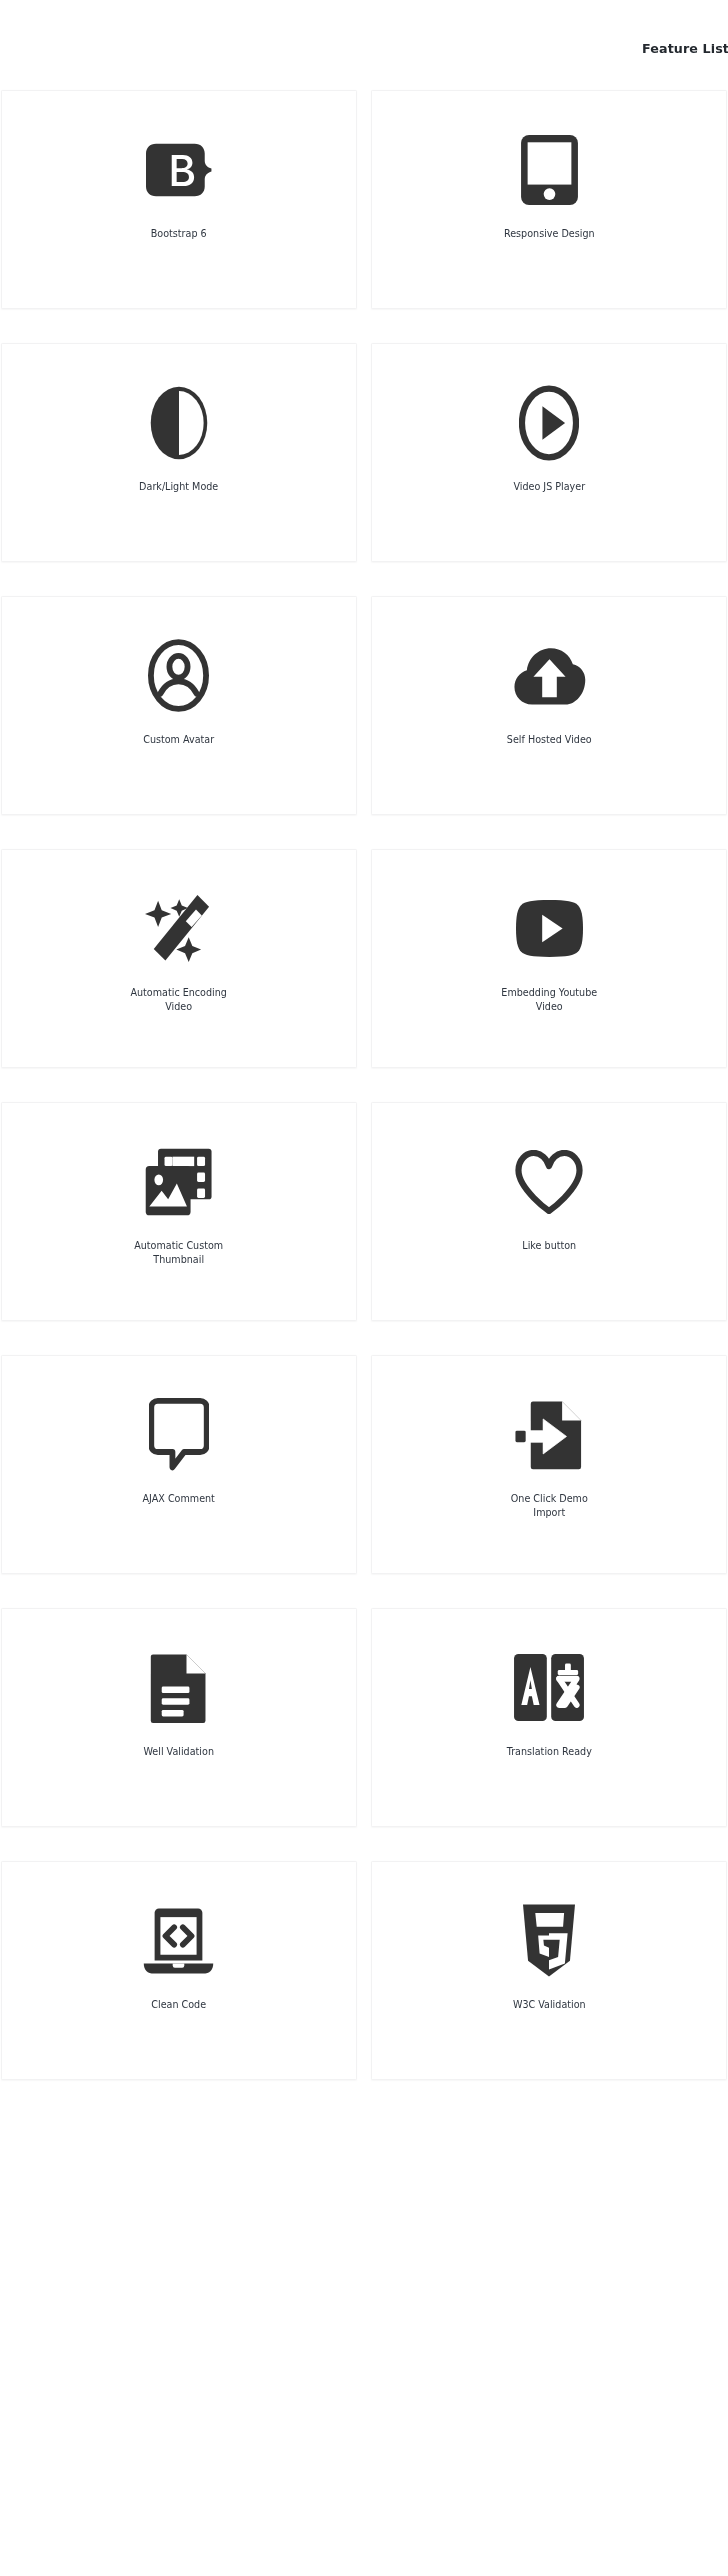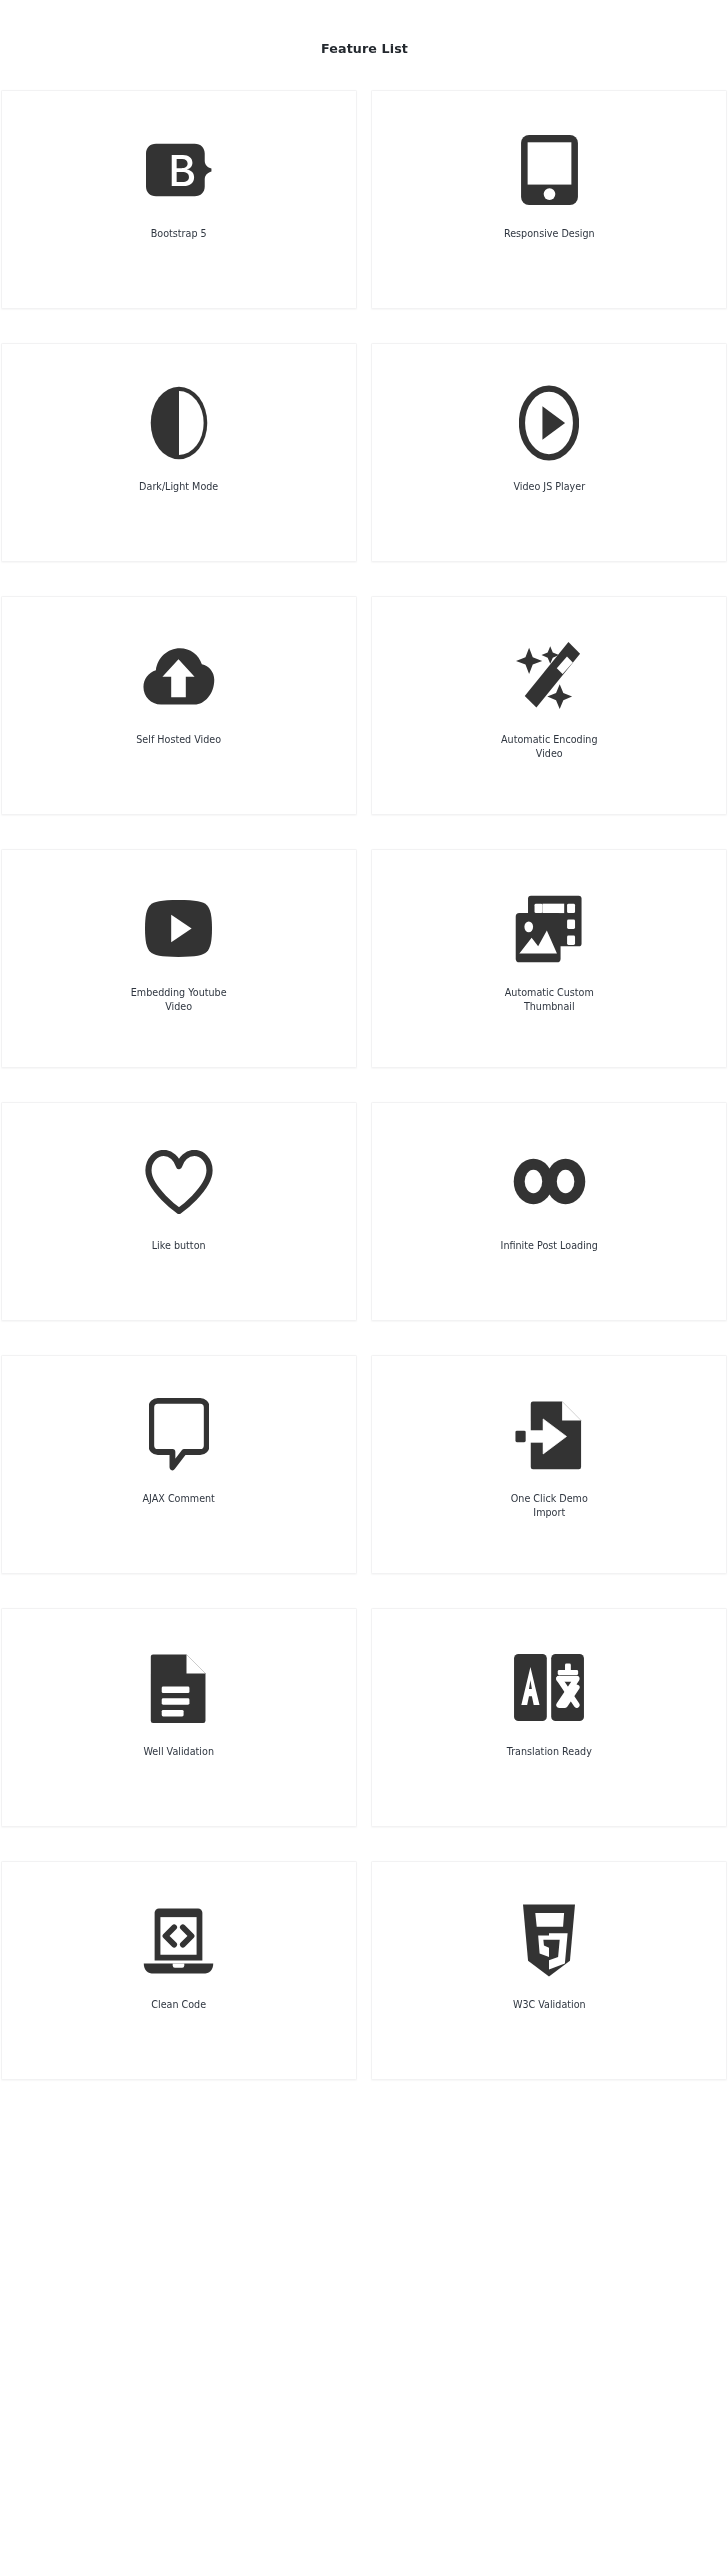--- a/index.html
+++ b/index.html
@@ -4,21 +4,21 @@
 <style>
   * { box-sizing: border-box; margin: 0; padding: 0; }
   html, body {
     width: 729px;
     background: #ffffff;
     font-family: "DejaVu Sans", sans-serif;
   }
   body { width: 729px; min-height: 2576px; position: relative; }
 
   .page-title {
-    text-align: center;
+    text-align: right;
     font-size: 12.7px;
     font-weight: bold;
     color: #24292f;
     letter-spacing: 0.1px;
     padding-top: 40px;
     padding-bottom: 0;
     line-height: 17.5px;
   }
 
   .grid {
@@ -69,21 +69,21 @@
 <h1 class="page-title">Feature List</h1>
 
 <div class="grid" id="grid">
     <div class="card">
       <div class="icon-wrap">
         <svg width="66" height="66" viewBox="0 0 118 94" fill="#333333">
           <path d="M24.5 0h69c11 0 18 7.5 18 17.5v13c0 7 5 12 12 14v5c-7 2-12 7-12 14v13c0 10-7 17.5-18 17.5h-69c-11 0-18-7.5-18-17.5v-13c0-7-5-12-12-14v-5c7-2 12-7 12-14v-13C6.5 7.5 13.5 0 24.5 0z" transform="translate(-6.5 0) scale(1)"></path>
           <path fill="#fff" d="M46 20h20c10.5 0 17 5.5 17 14 0 6-4 10.8-9.6 11.8v.4C81 47.4 86 52.5 86 60c0 9.6-7.2 15.8-18.8 15.8H46V20zm8.8 7.2v16.6h8.4c7.2 0 11.2-2.9 11.2-8.4 0-5.2-3.6-8.2-10-8.2h-9.6zm0 23.3v18h10.4c7.5 0 11.6-3.1 11.6-9s-4.2-9-12.2-9H54.8z"></path>
         </svg>
       </div>
-      <div class="card-label">Bootstrap 5</div>
+      <div class="card-label">Bootstrap 6</div>
     </div>
     <div class="card">
       <div class="icon-wrap">
         <svg width="57" height="70" viewBox="0 0 78 96" fill="#333333">
           <rect x="0" y="0" width="78" height="96" rx="11"></rect>
           <rect x="9" y="10" width="60" height="58" fill="#fff"></rect>
           <circle cx="39" cy="81" r="8" fill="#fff"></circle>
         </svg>
       </div>
       <div class="card-label">Responsive Design</div>
@@ -98,20 +98,30 @@
       <div class="card-label">Dark/Light Mode</div>
     </div>
     <div class="card">
       <div class="icon-wrap">
         <svg width="60" height="76" viewBox="0 0 82 104">
           <ellipse cx="41" cy="52" rx="37" ry="47" fill="none" stroke="#333333" stroke-width="8.5"></ellipse>
           <path d="M32 29 L63 52 L32 75 Z" fill="#333333"></path>
         </svg>
       </div>
       <div class="card-label">Video JS Player</div>
+    </div>
+    <div class="card">
+      <div class="icon-wrap">
+        <svg width="61" height="73" viewBox="0 0 84 100">
+          <ellipse cx="42" cy="50" rx="38" ry="46" fill="none" stroke="#333333" stroke-width="8"></ellipse>
+          <ellipse cx="42" cy="38" rx="12.5" ry="15" fill="none" stroke="#333333" stroke-width="8"></ellipse>
+          <path d="M17 75 c6 -12 16 -17 25 -17 s19 5 25 17" fill="none" stroke="#333333" stroke-width="8" stroke-linecap="round"></path>
+        </svg>
+      </div>
+      <div class="card-label">Custom Avatar</div>
     </div>
     <div class="card">
       <div class="icon-wrap">
         <svg width="73" height="60" viewBox="0 0 100 82" fill="#333333">
           <path d="M26 80 C12 80 2 69 2 56 C2 45 9 36 19 33 C21 16 35 3 52 3 C66 3 78 12 82 25 C92 27 99 36 99 46 C99 65 86 80 72 80 Z"></path>
           <path d="M50 18 L72 42 H60 V70 H40 V42 H28 Z" fill="#fff"></path>
         </svg>
       </div>
       <div class="card-label">Self Hosted Video</div>
     </div>
@@ -158,31 +168,20 @@
     <div class="card">
       <div class="icon-wrap">
         <svg width="70" height="64" viewBox="0 0 96 88">
           <path d="M48 84 C48 84 6 54 6 28 C6 14 16 4 27 4 C37 4 45 12 48 22 C51 12 59 4 69 4 C80 4 90 14 90 28 C90 54 48 84 48 84 Z" fill="none" stroke="#333333" stroke-width="8.5" stroke-linejoin="round"></path>
         </svg>
       </div>
       <div class="card-label">Like button</div>
     </div>
     <div class="card">
       <div class="icon-wrap">
-        <svg width="73" height="47" viewBox="0 0 100 64" fill="#333333">
-          <ellipse cx="28" cy="32" rx="27" ry="31"></ellipse>
-          <ellipse cx="72" cy="32" rx="27" ry="31"></ellipse>
-          <ellipse cx="28" cy="32" rx="12" ry="16" fill="#fff"></ellipse>
-          <ellipse cx="72" cy="32" rx="12" ry="16" fill="#fff"></ellipse>
-        </svg>
-      </div>
-      <div class="card-label">Infinite Post Loading</div>
-    </div>
-    <div class="card">
-      <div class="icon-wrap">
         <svg width="60" height="73" viewBox="0 0 82 100">
           <path d="M12 4 h58 a9 9 0 0 1 9 9 v52 a9 9 0 0 1 -9 9 H48 L32 95 V74 H12 a9 9 0 0 1 -9 -9 V13 a9 9 0 0 1 9 -9 z" fill="none" stroke="#333333" stroke-width="8" stroke-linejoin="round"></path>
         </svg>
       </div>
       <div class="card-label">AJAX Comment</div>
     </div>
     <div class="card">
       <div class="icon-wrap">
         <svg width="70" height="70" viewBox="0 0 96 96" fill="#333333">
           <path d="M26 2 h40 l26 26 v64 a3 3 0 0 1 -3 3 H26 a3 3 0 0 1 -3 -3 V5 a3 3 0 0 1 3 -3z"></path>

